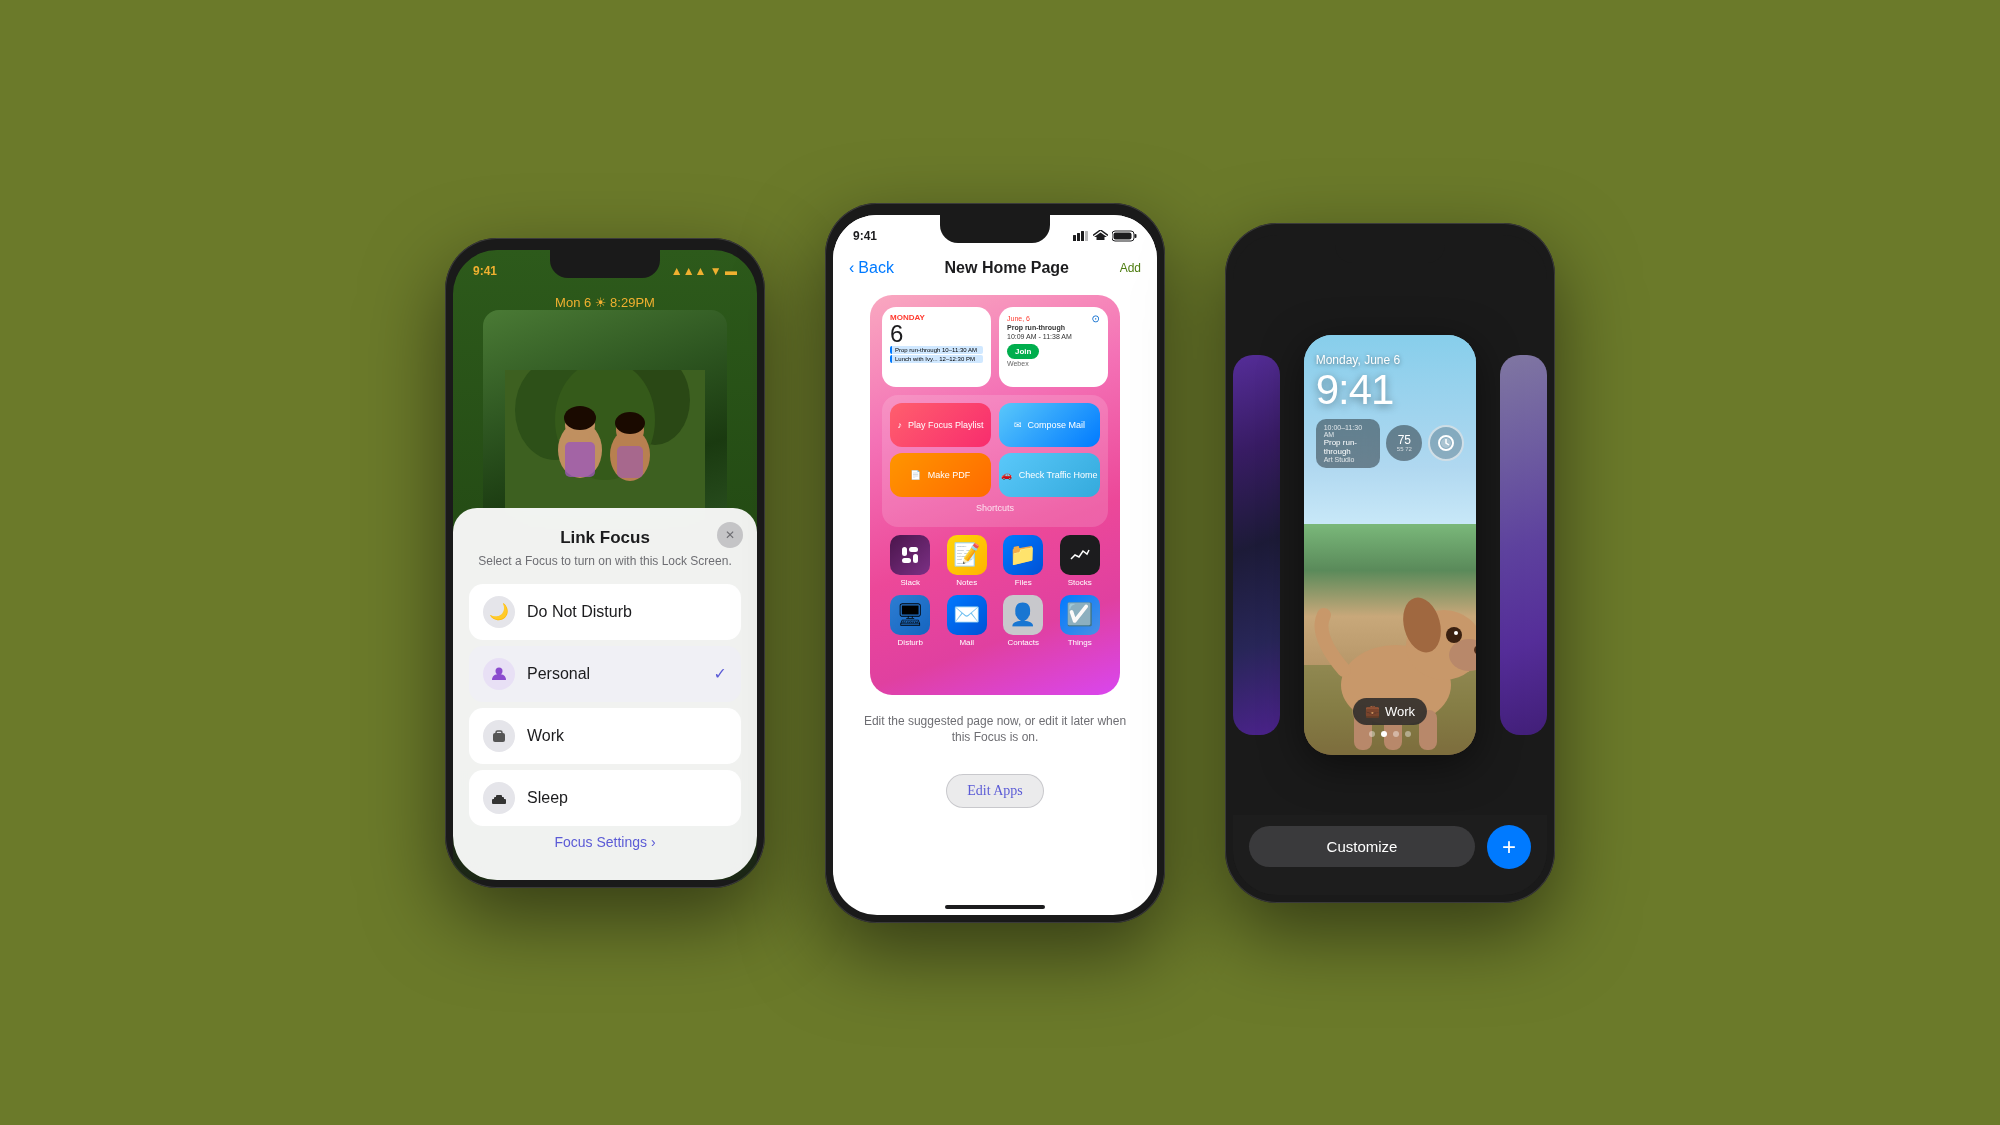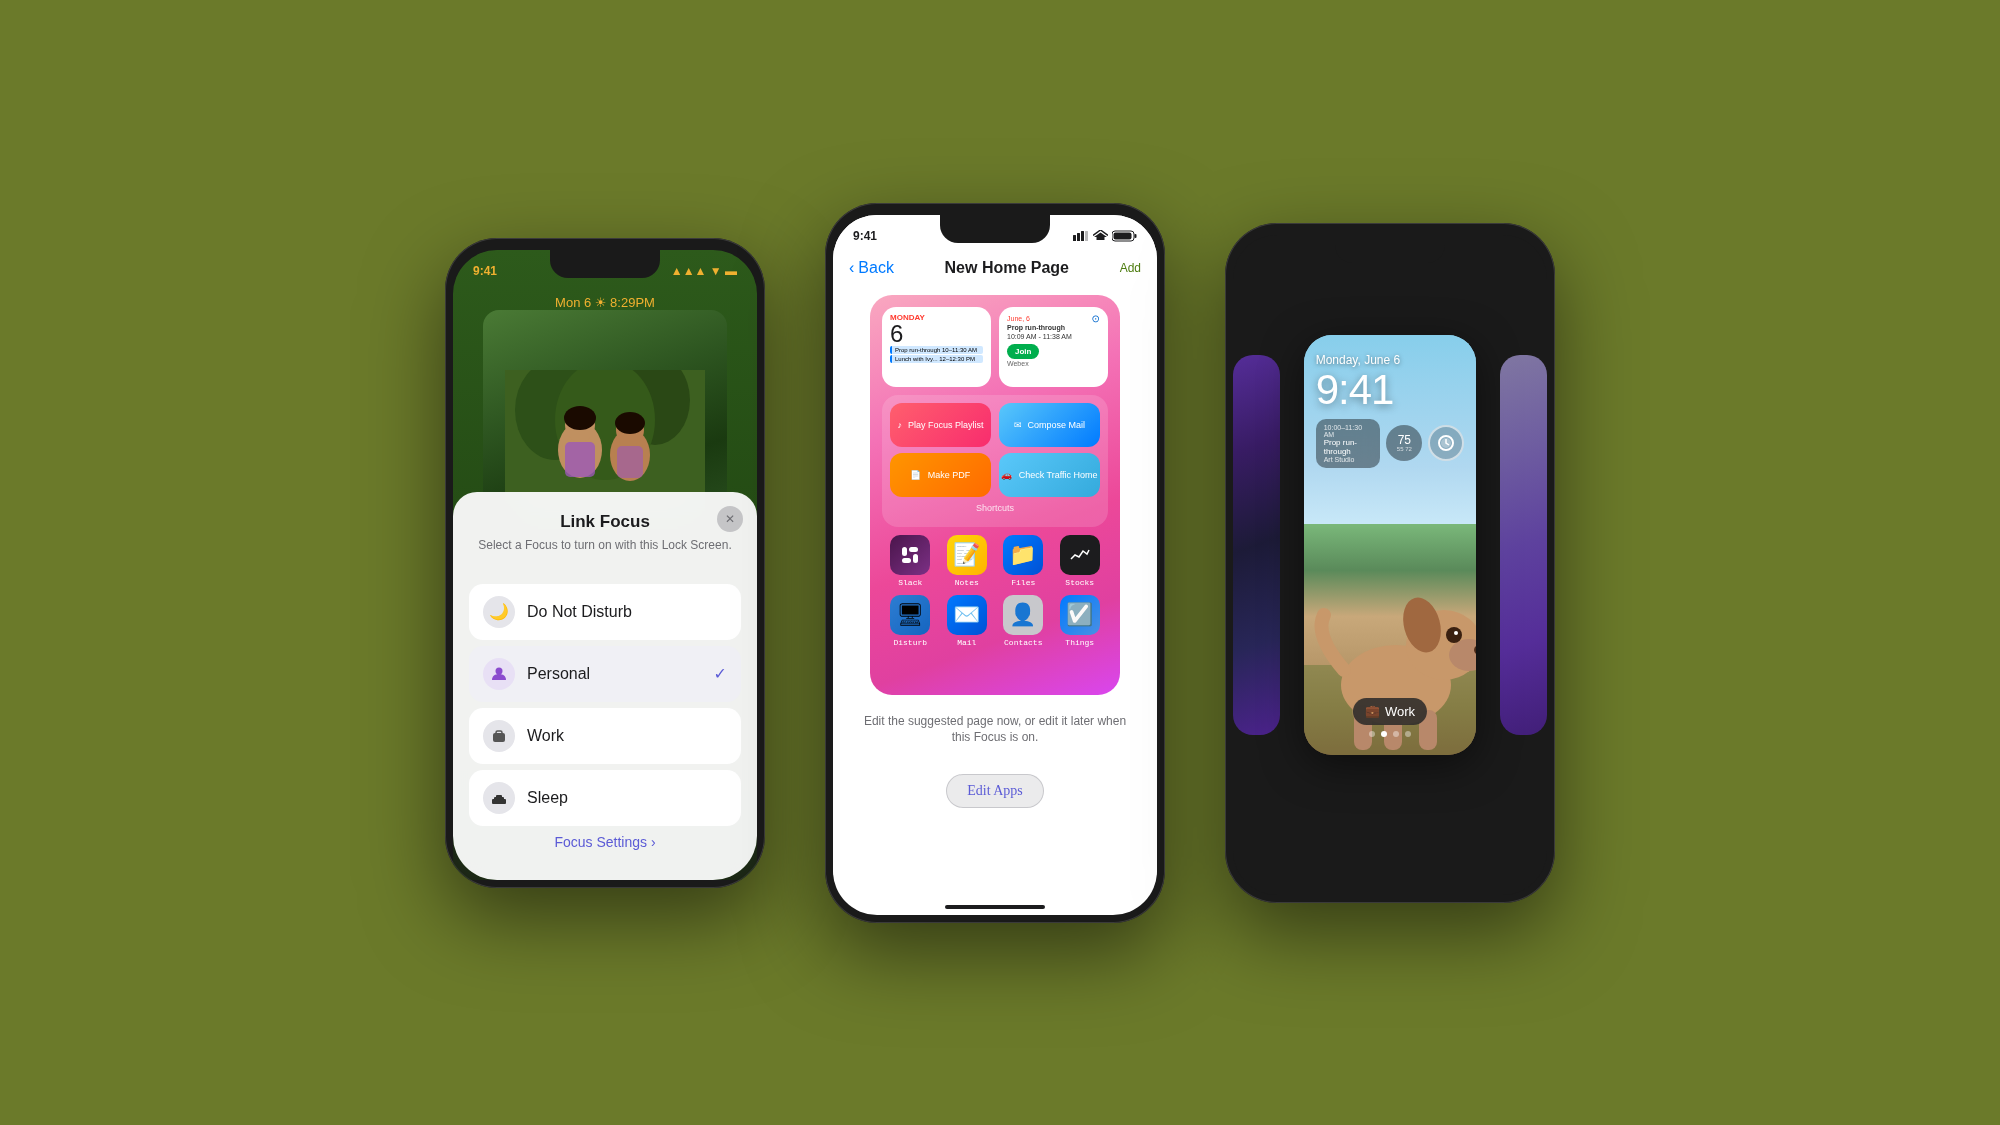--- a/index.html
+++ b/index.html
@@ -148,21 +148,21 @@
       font-size: 17px;
       font-weight: 600;
       color: #1c1c1e;
       margin-bottom: 6px;
     }
 
     .modal-subtitle {
       text-align: center;
       font-size: 12px;
       color: #6e6e73;
-      margin-bottom: 32px;
+      margin-bottom: 16px;
     }
 
     .focus-item {
       display: flex;
       align-items: center;
       background: white;
       border-radius: 14px;
       padding: 12px 14px;
       margin-bottom: 6px;
       position: relative;
@@ -391,21 +391,20 @@
       border-radius: 10px;
       display: flex;
       align-items: center;
       justify-content: center;
       font-size: 22px;
     }
 
     .app-label {
       font-size: 8px;
       color: white;
-      font-family: Liberation Mono, monospace;
     }
 
     .app-slack { background: linear-gradient(135deg, #4a154b, #7c3085); }
     .app-notes { background: linear-gradient(135deg, #ffd60a, #ffb300); }
     .app-files { background: linear-gradient(135deg, #007AFF, #0051d5); }
     .app-stocks { background: linear-gradient(135deg, #1c1c1e, #2c2c2e); }
     .app-keynote { background: linear-gradient(135deg, #2d7dd2, #1565c0); }
     .app-mail { background: linear-gradient(135deg, #007AFF, #0051d5); }
     .app-contacts { background: linear-gradient(135deg, #c0c0c0, #a0a0a0); }
     .app-things { background: linear-gradient(135deg, #007AFF, #4a90e2); }
@@ -1043,17 +1042,21 @@
             <div class="dot active"></div>
             <div class="dot"></div>
             <div class="dot"></div>
           </div>
         </div>
 
         <div class="wallpaper-side wallpaper-side-right"></div>
 
       </div>
 
+      <div class="phone3-bottom-bar">
+        <div class="customize-btn">Customize</div>
+        <div class="plus-btn">+</div>
+      </div>
 
     </div>
   </div>
 
 </div>
 
 </body></html>

